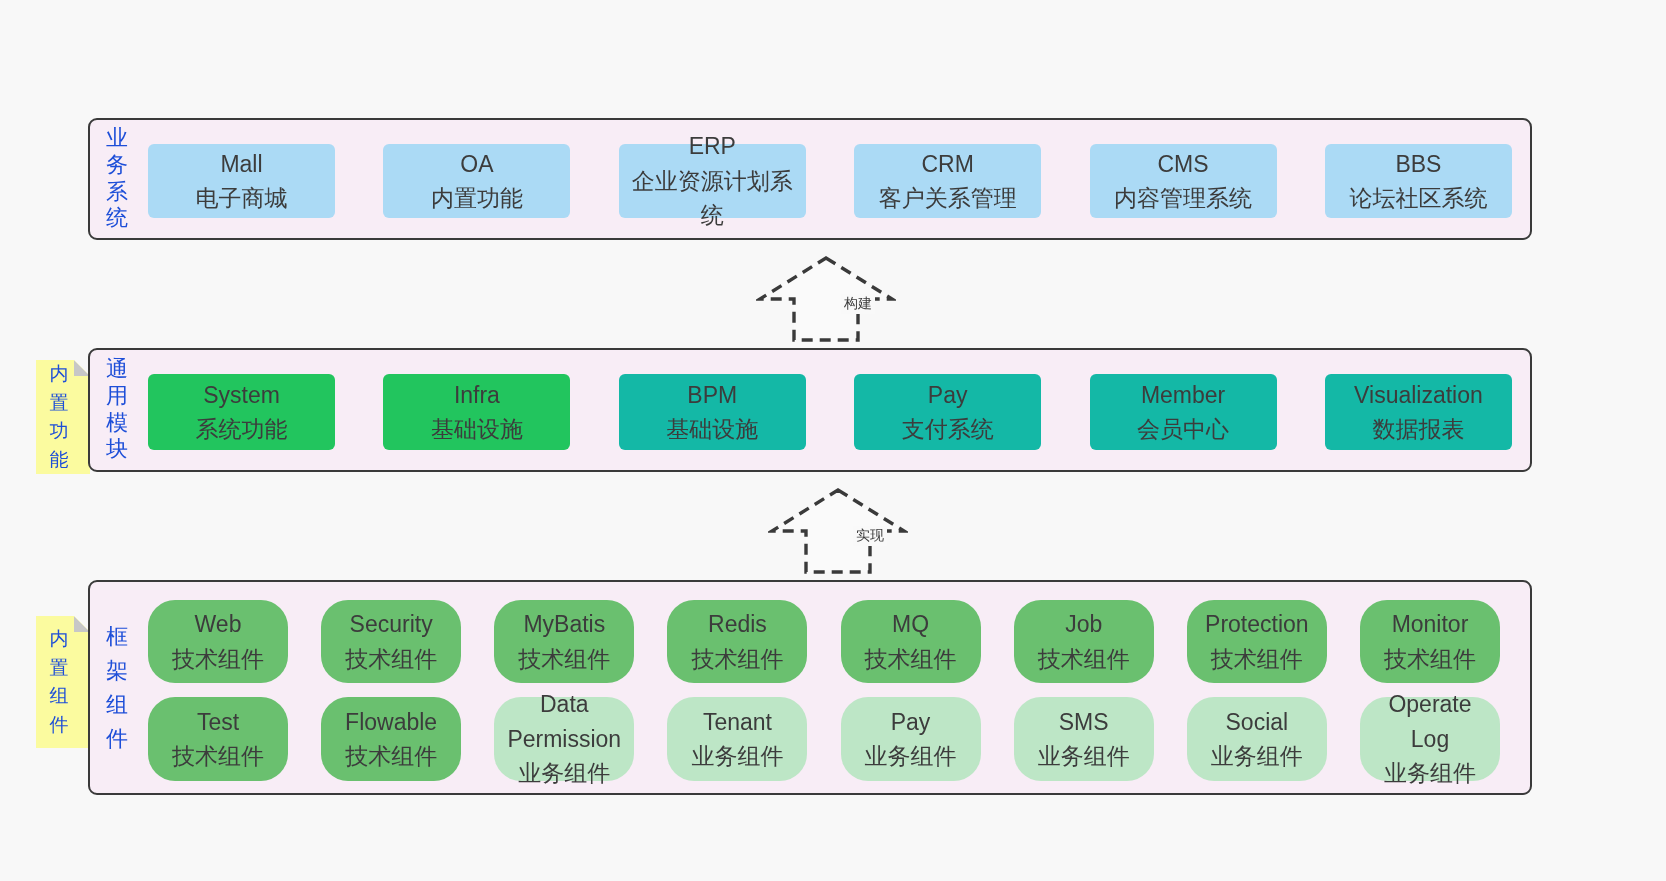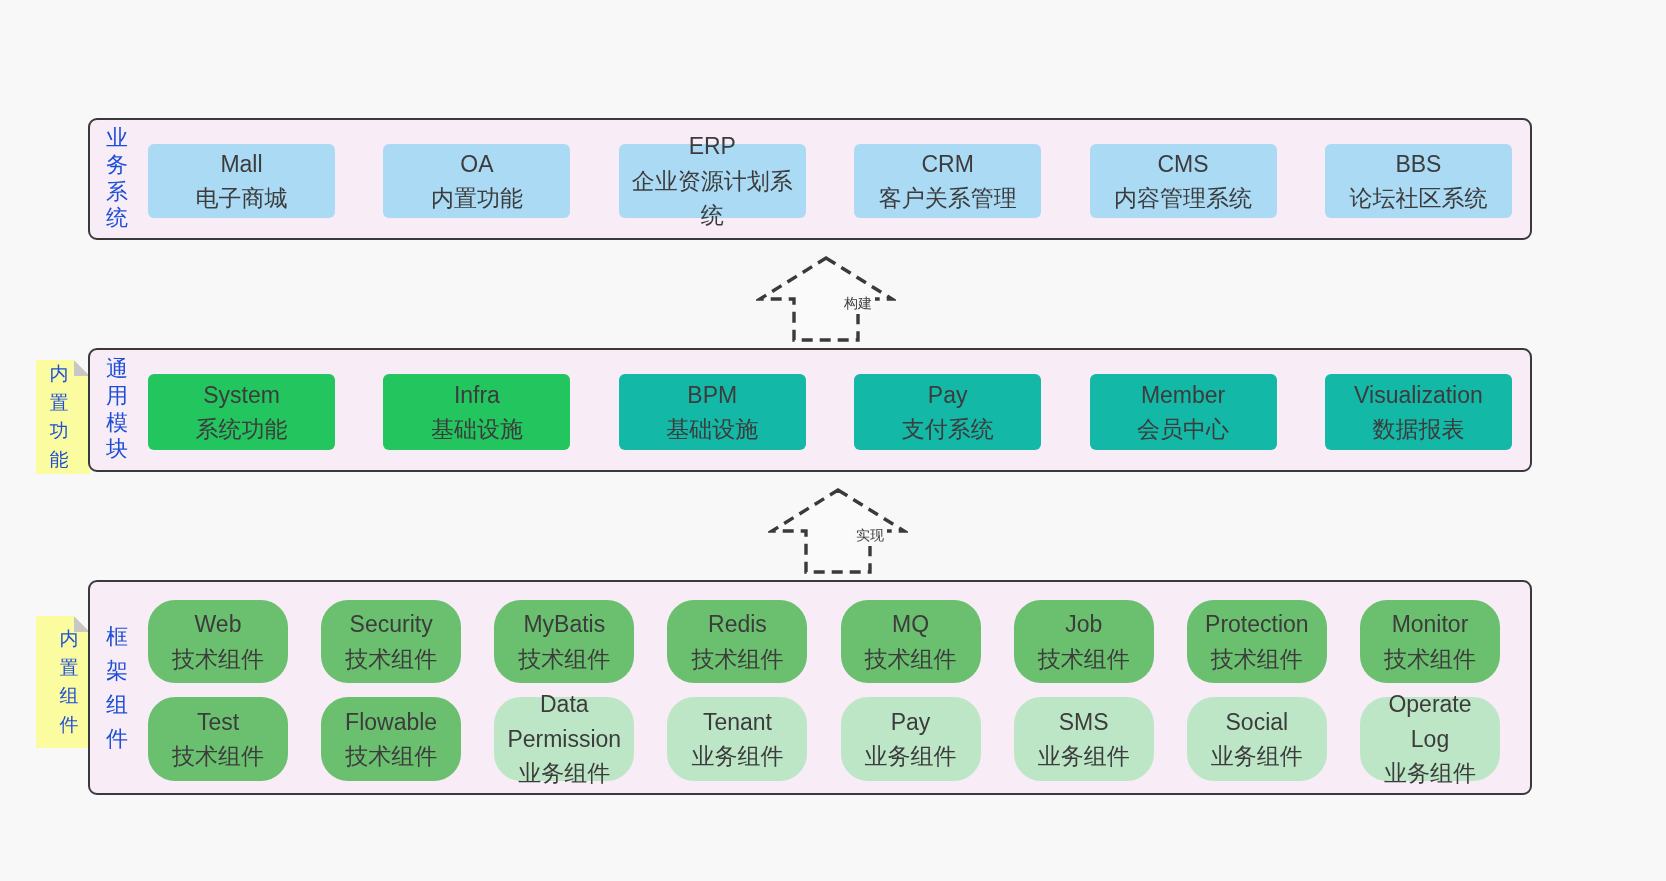--- a/index.html
+++ b/index.html
@@ -132,21 +132,21 @@
     </div>
   </div>
 
   <div class="arrow" style="left:768px; top:487px;">
     <svg width="140" height="88" viewBox="0 0 140 88">
       <polygon points="70,3 136,44 102,44 102,85 38,85 38,44 4,44" fill="#fafafa" stroke="#3a3a3a" stroke-width="3.4" stroke-dasharray="11 7"></polygon>
     </svg>
     <span class="arrow-label">实现</span>
   </div>
 
-  <div class="sticky" style="left:36px; top:616px; width:54px; height:132px;justify-content:flex-end;">
+  <div class="sticky" style="left:36px; top:616px; width:54px; height:132px;">
     <span class="fold"></span>
     <span class="v-text">内置组件</span>
   </div>
   <div class="panel" style="left:88px; top:580px; width:1444px; height:215px;">
     <div class="v-label tall">框架组件</div>
 
     <div class="boxes-row" style="left:58px; right:30px; top:18px; height:83px;">
       <div class="box green w140">
         <div>Web</div>
         <div>技术组件</div>

